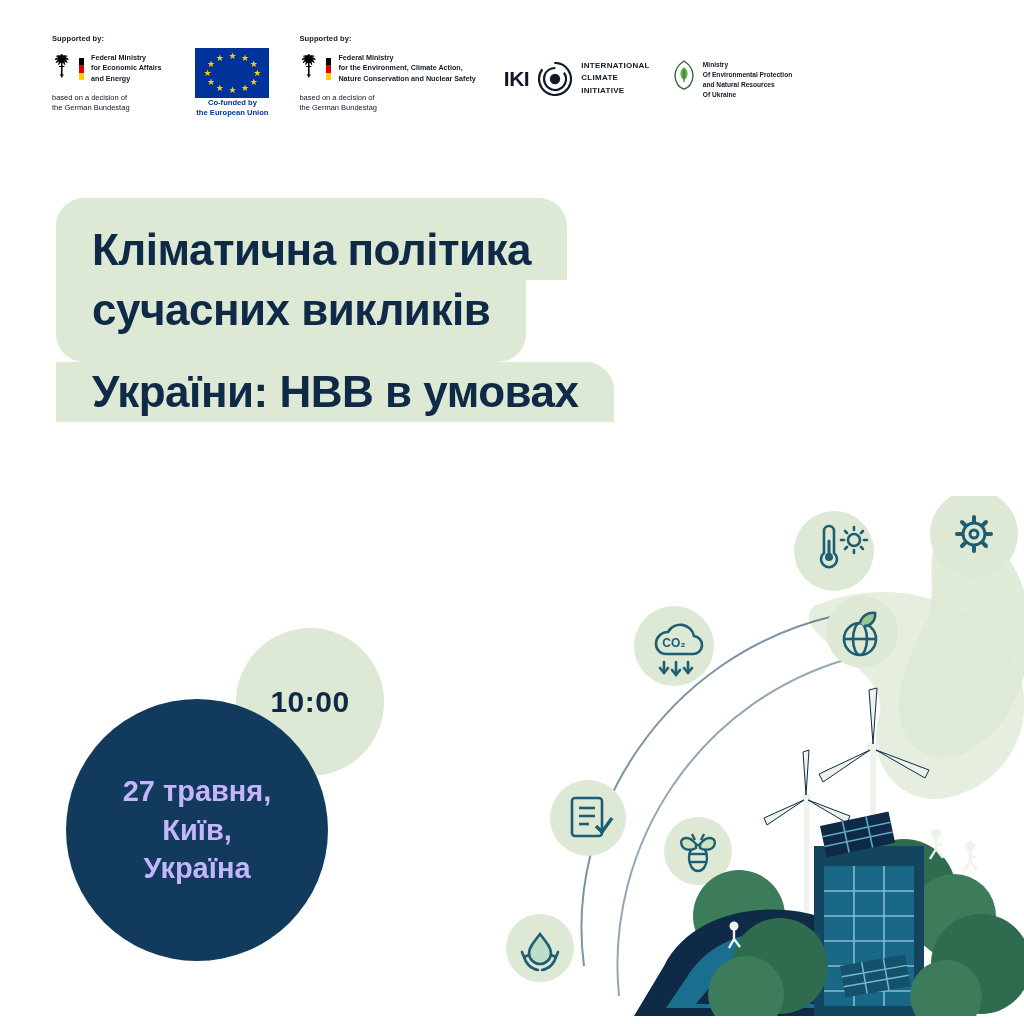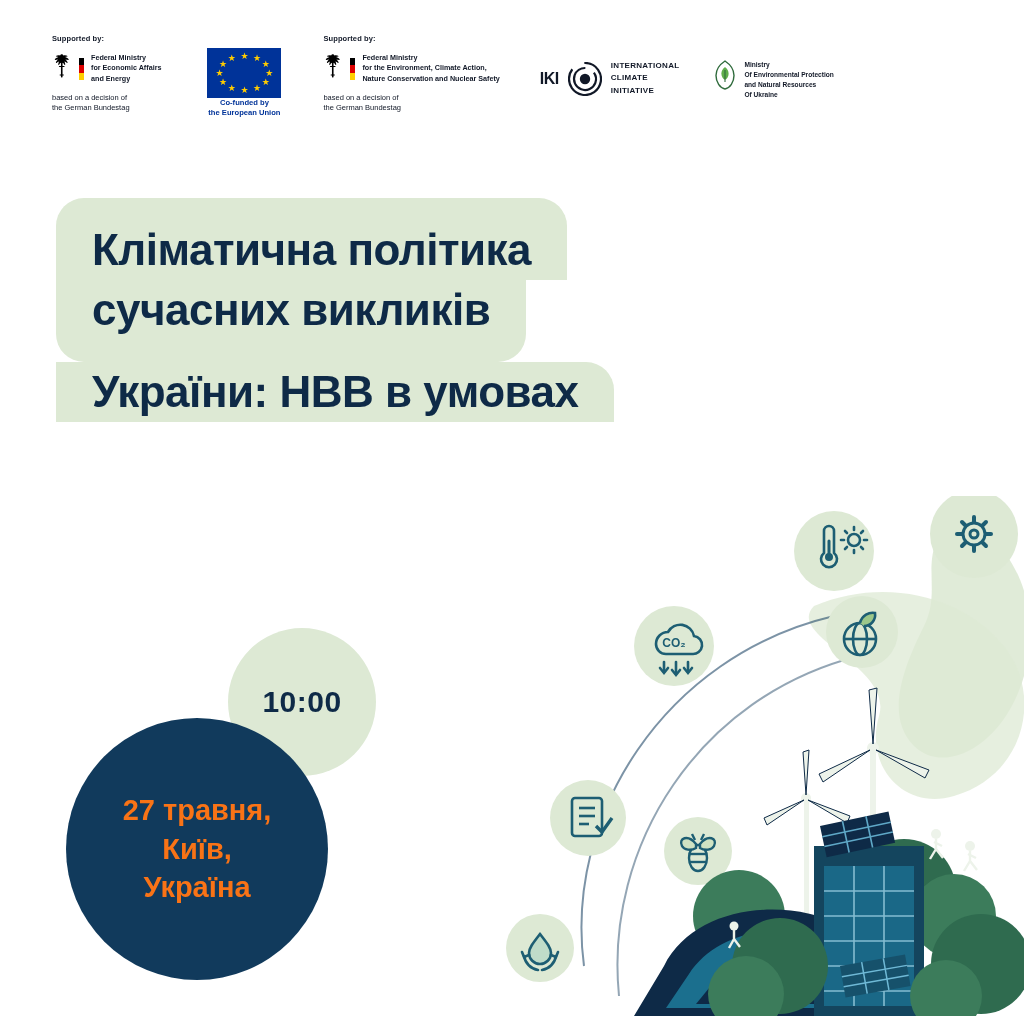--- a/index.html
+++ b/index.html
@@ -17,21 +17,21 @@
     overflow: hidden;
   }
 
   
   .logo-strip {
     position: absolute;
     top: 34px; left: 52px;
     width: 940px; height: 120px;
     display: flex;
     align-items: flex-start;
-    gap: 12px;
+    gap: 0px;
   }
   .logo-block { position: relative; }
 
   .supported-label {
     font-size: 7.5px;
     color: #111827;
     font-weight: 700;
     letter-spacing: 0.1px;
     margin-bottom: 8px;
   }
@@ -91,21 +91,21 @@
 
   
   .iki-block {
     margin-left: 28px;
     padding-top: 26px;
     display: flex;
     align-items: center;
     gap: 9px;
   }
   .iki-word {
-    font-size: 16px;
+    font-size: 21px;
     font-weight: 800;
     color: #111827;
     letter-spacing: -0.5px;
   }
   .iki-mark { width: 34px; height: 34px; }
   .iki-text {
     font-size: 8px;
     font-weight: 700;
     line-height: 1.55;
     color: #111827;
@@ -159,39 +159,39 @@
     padding: 0;
     width: max-content;
   }
   .tl1 { border-radius: 28px 28px 0 0; padding: 30px 36px 8px 36px; }
   .tl2 { border-radius: 0 28px 0 0;     padding: 8px 36px 8px 36px; }
   .tl3 { border-radius: 0 0 28px 28px;  padding: 8px 36px 30px 36px; }
 
   
   .time-circle {
     position: absolute;
-    left: 228px; top: 628px;
+    left: 236px; top: 628px;
     width: 148px; height: 148px;
     border-radius: 50%;
     background: #DDE9D4;
     display: flex; align-items: center; justify-content: center;
     color: #0E2A47;
     font-weight: 800;
     font-size: 30px;
     letter-spacing: 0.5px;
   }
   .date-circle {
     position: absolute;
-    left: 66px; top: 718px;
+    left: 66px; top: 699px;
     width: 262px; height: 262px;
     border-radius: 50%;
     background: #113A5C;
     display: flex; align-items: center; justify-content: center;
     text-align: center;
-    color: #f97316;
+    color: #c4b5fd;
     font-weight: 800;
     font-size: 29px;
     line-height: 1.34;
     white-space: pre-line;
   }
 
   
   .illustration {
     position: absolute;
     right: 0; bottom: 8px;

